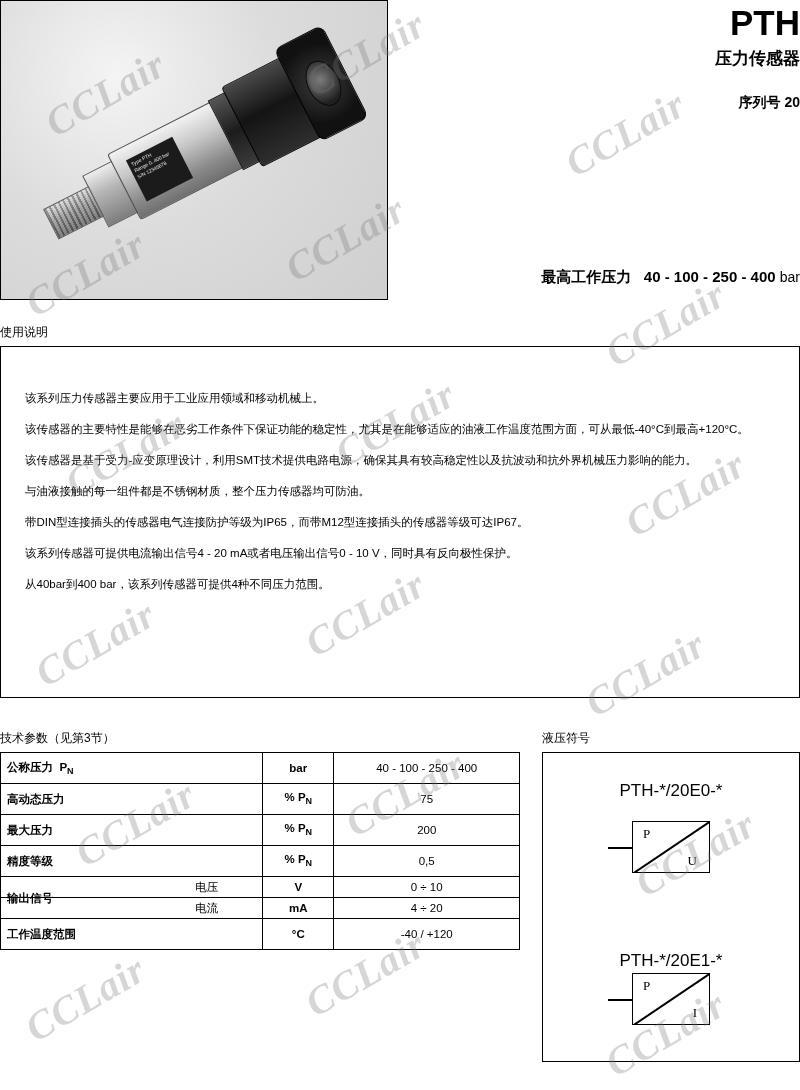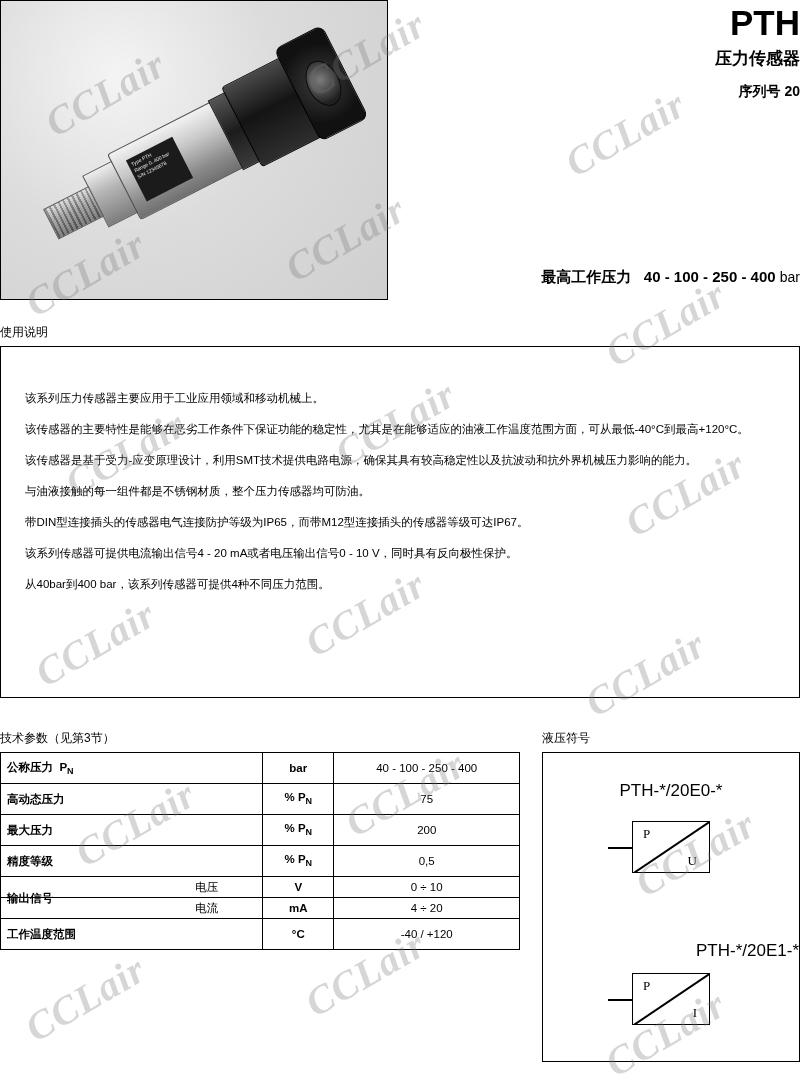--- a/index.html
+++ b/index.html
@@ -178,21 +178,21 @@
   }
   .title-sub {
     font-size: 17px;
     font-weight: bold;
     margin-top: 6px;
     line-height: 22px;
   }
   .title-serial {
     font-size: 14px;
     font-weight: bold;
-    margin-top: 13px;
+    margin-top: 24px;
   }
   .maxpress {
     position: absolute;
     right: 0;
     top: 268px;
     font-size: 15px;
     font-weight: bold;
     white-space: nowrap;
   }
   .maxpress .unit {
@@ -440,21 +440,21 @@
     <div class="sym-box">
 
       <div class="sym-label" style="top:28px;">PTH-*/20E0-*</div>
       <div class="sym-lead" style="top:94px;"></div>
       <div class="sym-unit" style="top:68px;">
         <div class="diag"></div>
         <span class="lt">P</span>
         <span class="rb">U</span>
       </div>
 
-      <div class="sym-label" style="top:188px;text-align:right;">PTH-*/20E1-*</div>
+      <div class="sym-label" style="top:198px;">PTH-*/20E1-*</div>
       <div class="sym-lead" style="top:246px;"></div>
       <div class="sym-unit" style="top:220px;">
         <div class="diag"></div>
         <span class="lt">P</span>
         <span class="rb">I</span>
       </div>
     </div>
   </div>
 </div>
 

